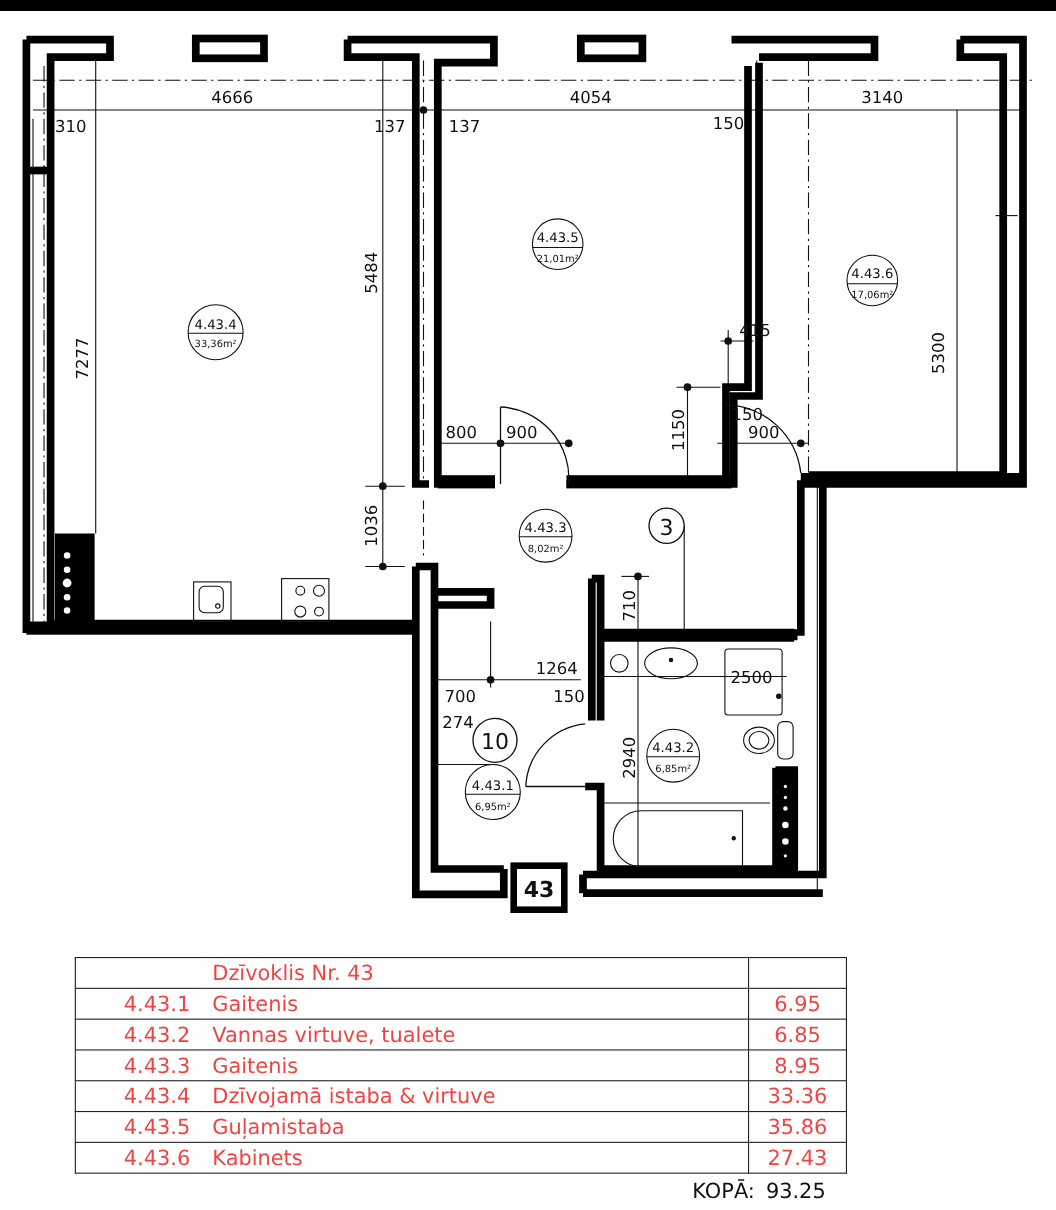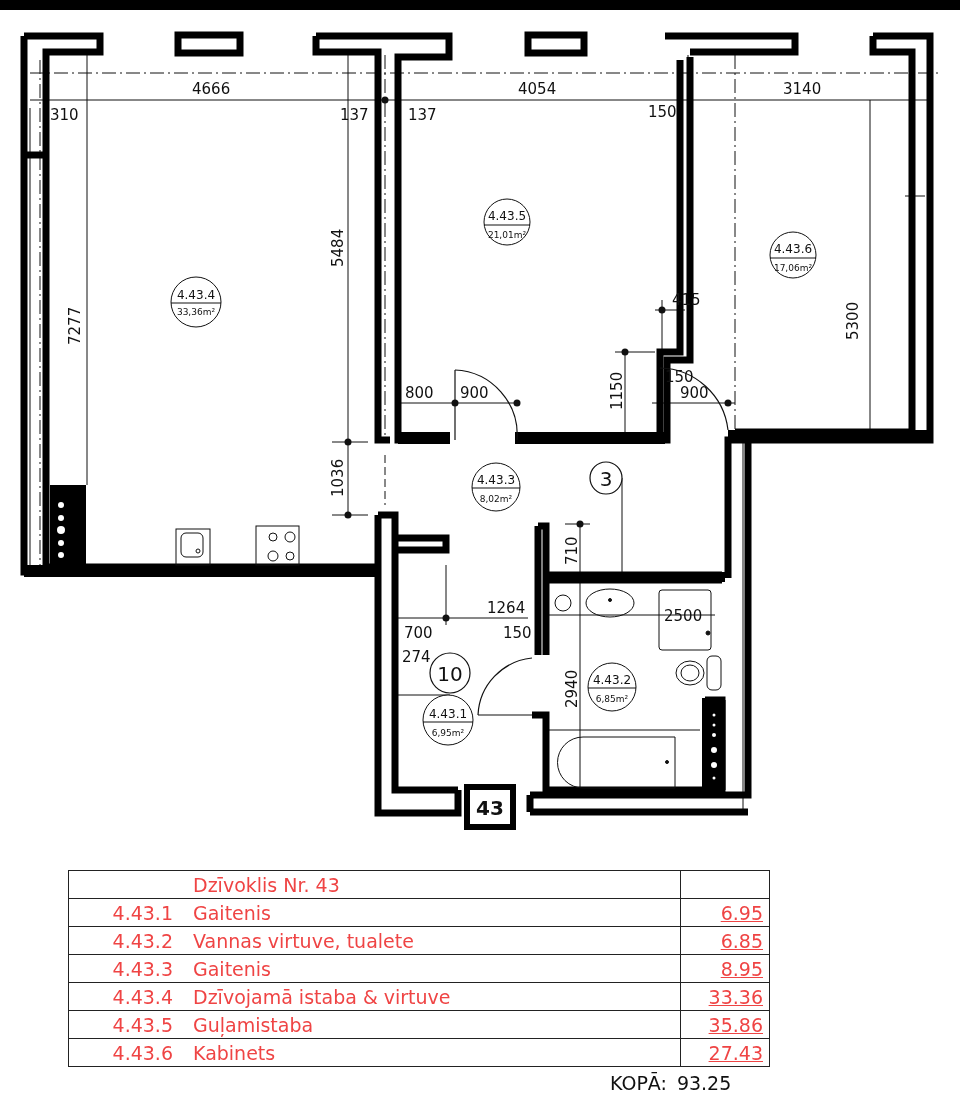--- a/index.html
+++ b/index.html
@@ -8,24 +8,24 @@
     svg.plan { position: absolute; left: 0; top: 0; }
     .dim { font-family: "DejaVu Sans", sans-serif; font-size: 15px; fill: #111; }
     .tag-id { font-family: "DejaVu Sans", sans-serif; font-size: 12px; fill: #111; }
     .tag-area { font-family: "DejaVu Sans", sans-serif; font-size: 9px; fill: #111; }
     .big { font-family: "DejaVu Sans", sans-serif; font-size: 20px; fill: #111; }
     table.area {
       position: absolute; left: 68px; top: 870px; width: 702px;
       border-collapse: collapse; font-family: "DejaVu Sans", sans-serif; font-size: 19px; color: #ef4444;
     }
     table.area td { border: 1.5px solid #222; padding: 0 6px; height: 27px; line-height: 26px; white-space: nowrap; }
-    table.area td.num { text-align: right; width: 76px; text-decoration: underline; }
+    table.area td.num { text-align: center; width: 76px; }
     table.area td.code { border-right: none; width: 98px; text-align: right; padding-right: 14px; }
     table.area td.name { border-left: none; }
-    .total { position: absolute; left: 600px; top: 1072px; width: 170px; text-align: left;
+    .total { position: absolute; left: 600px; top: 1072px; width: 170px; text-align: center;
       font-family: "DejaVu Sans", sans-serif; font-size: 19px; color: #111; }
     .total span { margin-left: 10px; }
   </style>
 </head>
 <body>
 
 <div class="topbar"></div>
 
 <svg class="plan" width="960" height="860" viewBox="0 0 960 860">
 

